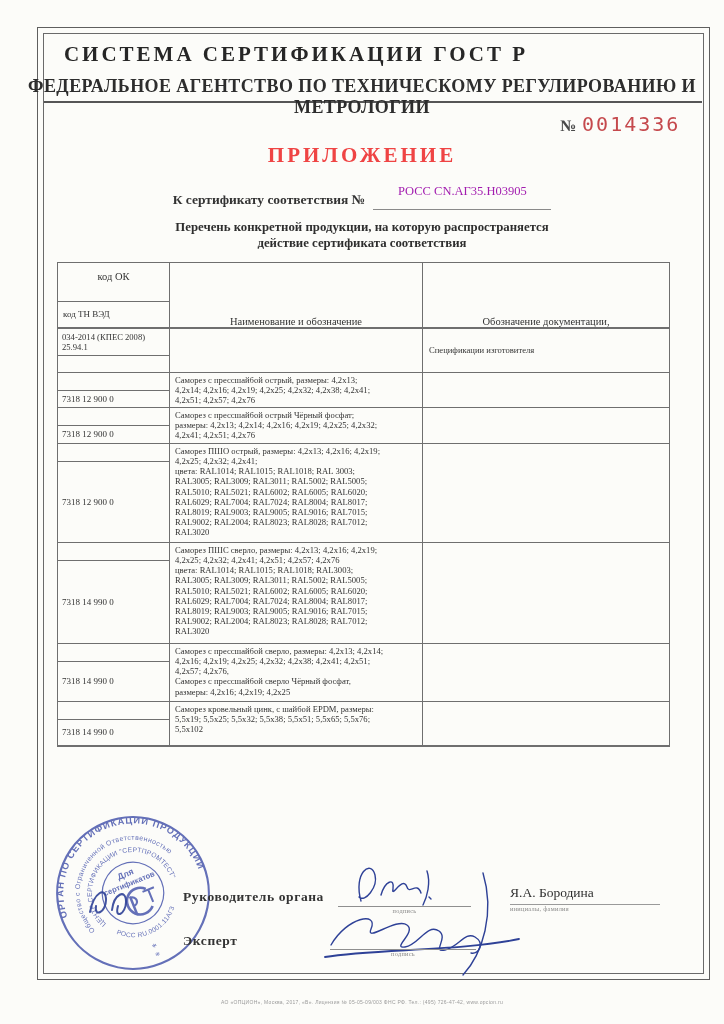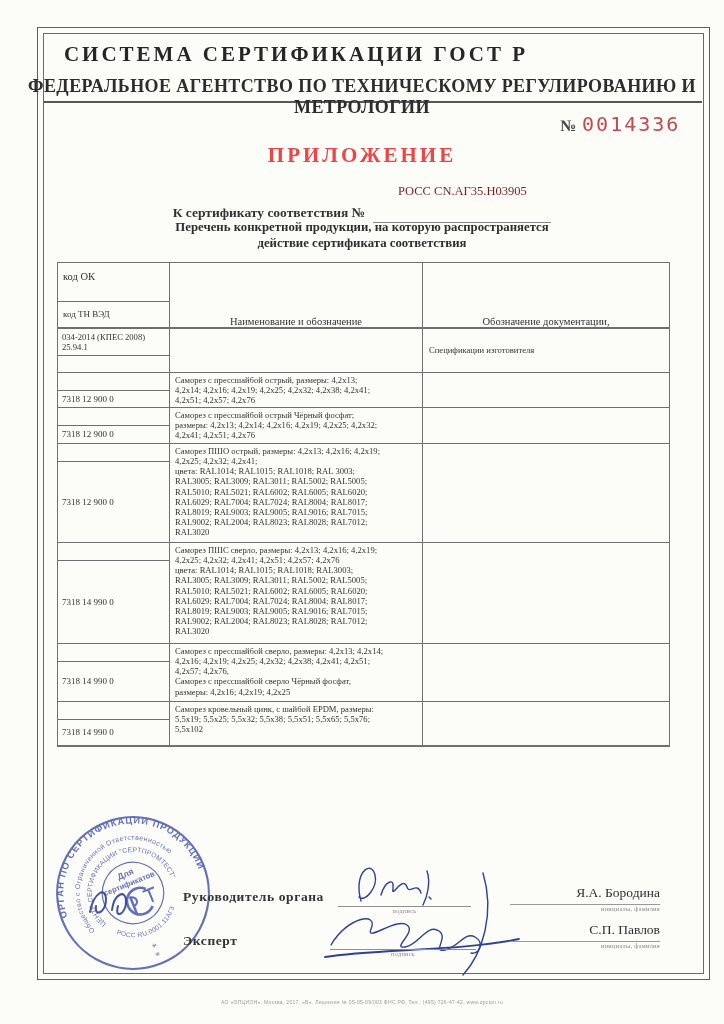--- a/index.html
+++ b/index.html
@@ -19,58 +19,58 @@
   .agency{position:absolute;left:0;top:76px;width:724px;text-align:center;
     font-weight:bold;font-size:18px;letter-spacing:.4px;color:#2d2d2d;}
   .form-no{position:absolute;left:560px;top:112px;display:flex;align-items:baseline;gap:6px;}
   .form-no .no-sign{font-size:16px;font-weight:bold;color:#4a4a4a;}
   .form-no .no-digits{font-family:"DejaVu Sans Mono",monospace;font-size:20px;letter-spacing:2px;}
   .doc-title{position:absolute;left:0;top:143px;width:724px;text-align:center;
     font-weight:bold;font-size:21px;letter-spacing:3px;color:#ef4444;}
   .cert-line{position:absolute;left:0;top:184px;width:724px;display:flex;justify-content:center;align-items:flex-end;gap:8px;}
   .cert-line .cl-label{font-size:13.5px;font-weight:bold;color:#333;padding-bottom:2px;}
   .cert-line .cl-value{width:178px;text-align:center;border-bottom:1.2px solid #8a8a8a;
-    font-size:12.5px;color:#7f1d1d;padding-bottom:23px;}
+    font-size:12.5px;color:#a21caf;padding-bottom:10px;}
   .subtitle{position:absolute;left:0;top:220px;width:724px;text-align:center;
     font-weight:bold;font-size:12.8px;color:#2e2e2e;line-height:1.25;}
   .pre{white-space:pre-line;}
   
   .tbl{
     position:absolute;left:57px;top:262px;width:611px;
     display:grid;grid-template-columns:112px 253px 246px;
     grid-template-rows:66px 44px 35px 36px 99px 101px 58px 44px;
     border:1px solid #6f6f6f;background:transparent;
     font-size:8.6px;line-height:1.18;color:#333;
   }
   .tbl .cell{border-right:1px solid #6f6f6f;border-bottom:1px solid #6f6f6f;overflow:hidden;}
   .tbl .last-col{border-right:none;}
   .tbl .hdr-row{border-bottom-width:2px;}
   .tbl .c1{display:flex;flex-direction:column;height:100%;}
   .tbl .c1t{border-bottom:1px solid #6f6f6f;padding:3px 4px;}
   .tbl .c1b{flex:1;padding:2px 4px;display:flex;align-items:center;}
-  .tbl .hdr-row .c1t{min-height:28px;font-size:10.5px;padding:8px 5px 2px 5px;}
+  .tbl .hdr-row .c1t{min-height:28px;font-size:10.5px;padding:8px 5px 2px 5px;text-align:center;}
   .tbl .hdr-row .c1b{font-size:10.5px;padding:4px 5px;align-items:center;}
   .tbl .r1 .c1t{min-height:17px;}
   .tbl .r2 .c1t,.tbl .r3 .c1t,.tbl .r4 .c1t,.tbl .r5 .c1t,.tbl .r6 .c1t,.tbl .r7 .c1t{min-height:11px;}
   .tbl .c2in{padding:2px 5px;}
   .tbl .c3in{padding:2px 6px;}
   .tbl .hdr-c{display:flex;align-items:center;justify-content:center;text-align:center;
     font-size:10.5px;line-height:1.3;padding:4px 8px;margin-top:48px;}
   .tbl .r1 .c3in{padding-top:16px;}
   .code{font-size:9px;}
   
   .role-label{position:absolute;font-weight:bold;font-size:13.5px;letter-spacing:.6px;color:#333;}
   .lbl-head{left:183px;top:889px;}
   .lbl-expert{left:183px;top:933px;}
   .sig-line-block{position:absolute;text-align:center;}
   .slb1{left:338px;top:906px;width:133px;}
   .slb2{left:330px;top:949px;width:146px;}
   .sig-line-block .line{border-top:1px solid #8f8f8f;height:0;}
   .cap{font-size:6.3px;color:#8a8a8a;letter-spacing:.3px;}
-  .name-block{position:absolute;width:150px;text-align:right;}
+  .name-block{position:absolute;width:150px;text-align:left;}
   .nb1{left:510px;top:885px;}
   .nb2{left:510px;top:922px;}
   .name-block .nm{font-size:13.5px;color:#2f2f2f;}
   .name-block .line{border-top:1px solid #9a9a9a;margin-top:3px;}
   .stamp-svg{position:absolute;left:48px;top:808px;opacity:.85;}
   .sig-svg{position:absolute;left:323px;top:853px;}
   .mp-svg{position:absolute;left:84px;top:876px;opacity:.9;}
   .imprint{position:absolute;left:0;top:999px;width:724px;text-align:center;
     font-family:"Liberation Sans",sans-serif;font-size:5px;color:#9b9b9b;letter-spacing:.3px;}
 </style>
@@ -309,21 +309,16 @@
   <div class="sig-line-block slb2">
     <div class="line"></div>
     <div class="cap">подпись</div>
   </div>
 
   <div class="name-block nb1">
     <div class="nm">Я.А. Бородина</div>
     <div class="line"></div>
     <div class="cap">инициалы, фамилия</div>
   </div>
-  <div class="name-block nb2">
-    <div class="nm">С.П. Павлов</div>
-    <div class="line"></div>
-    <div class="cap">инициалы, фамилия</div>
-  </div>
 
   <div class="imprint">АО «ОПЦИОН», Москва, 2017, «В».    Лицензия № 05-05-09/003 ФНС РФ.    Тел.: (495) 726-47-42, www.opcion.ru</div>
 
 </div>
 
 </body></html>

